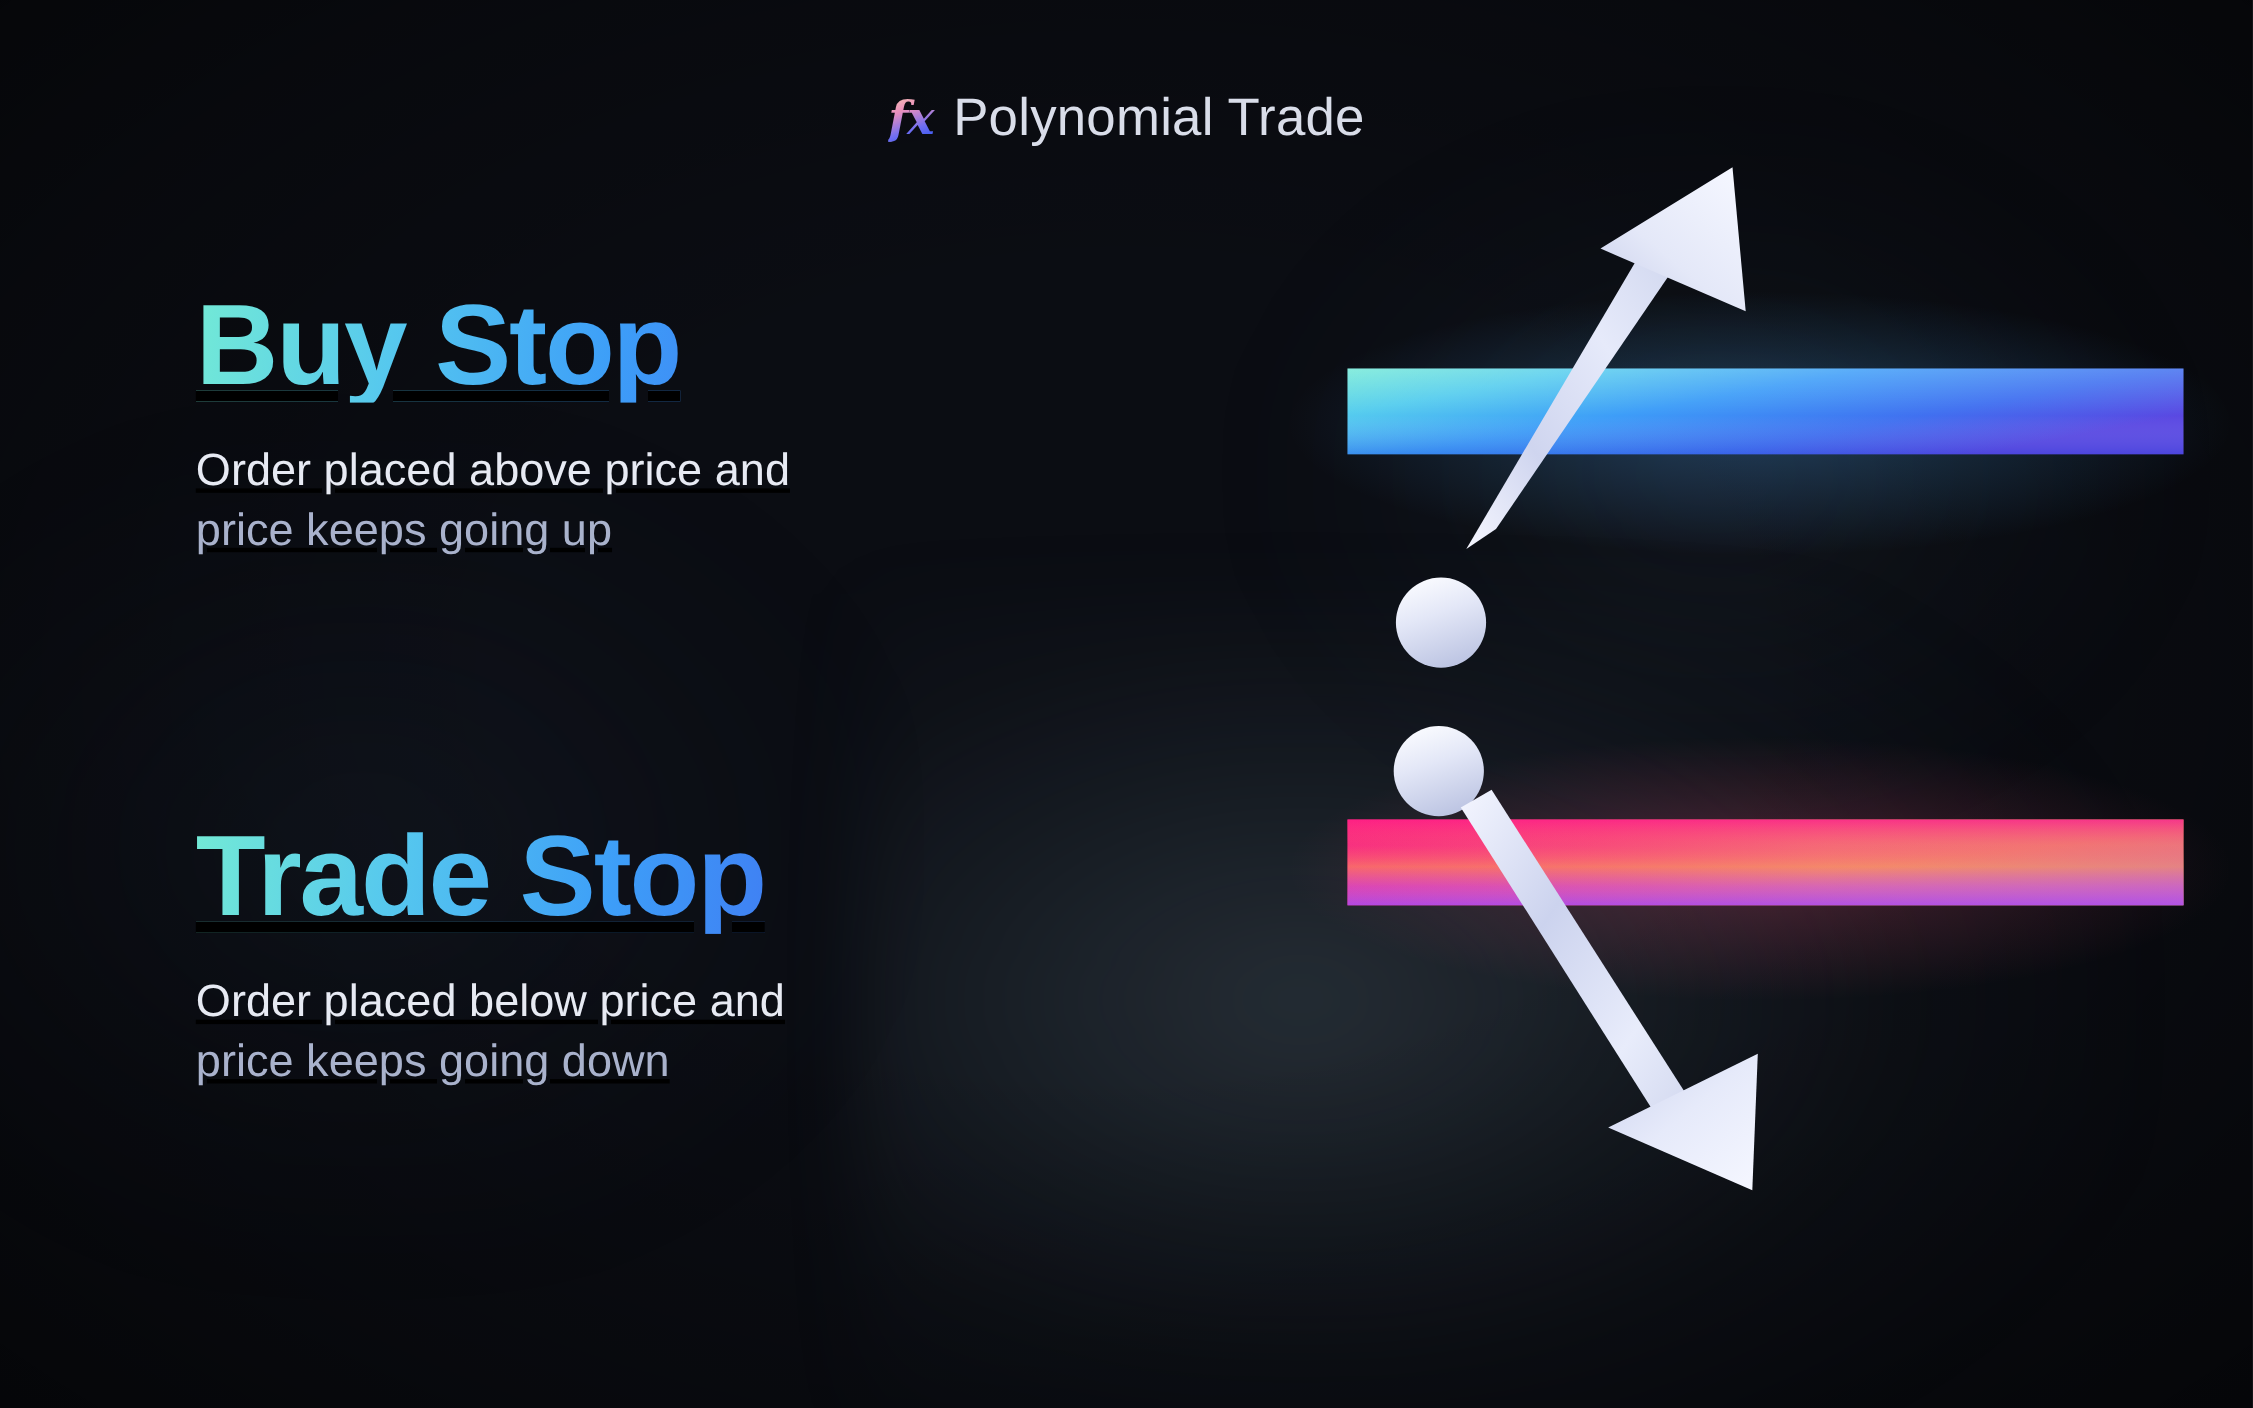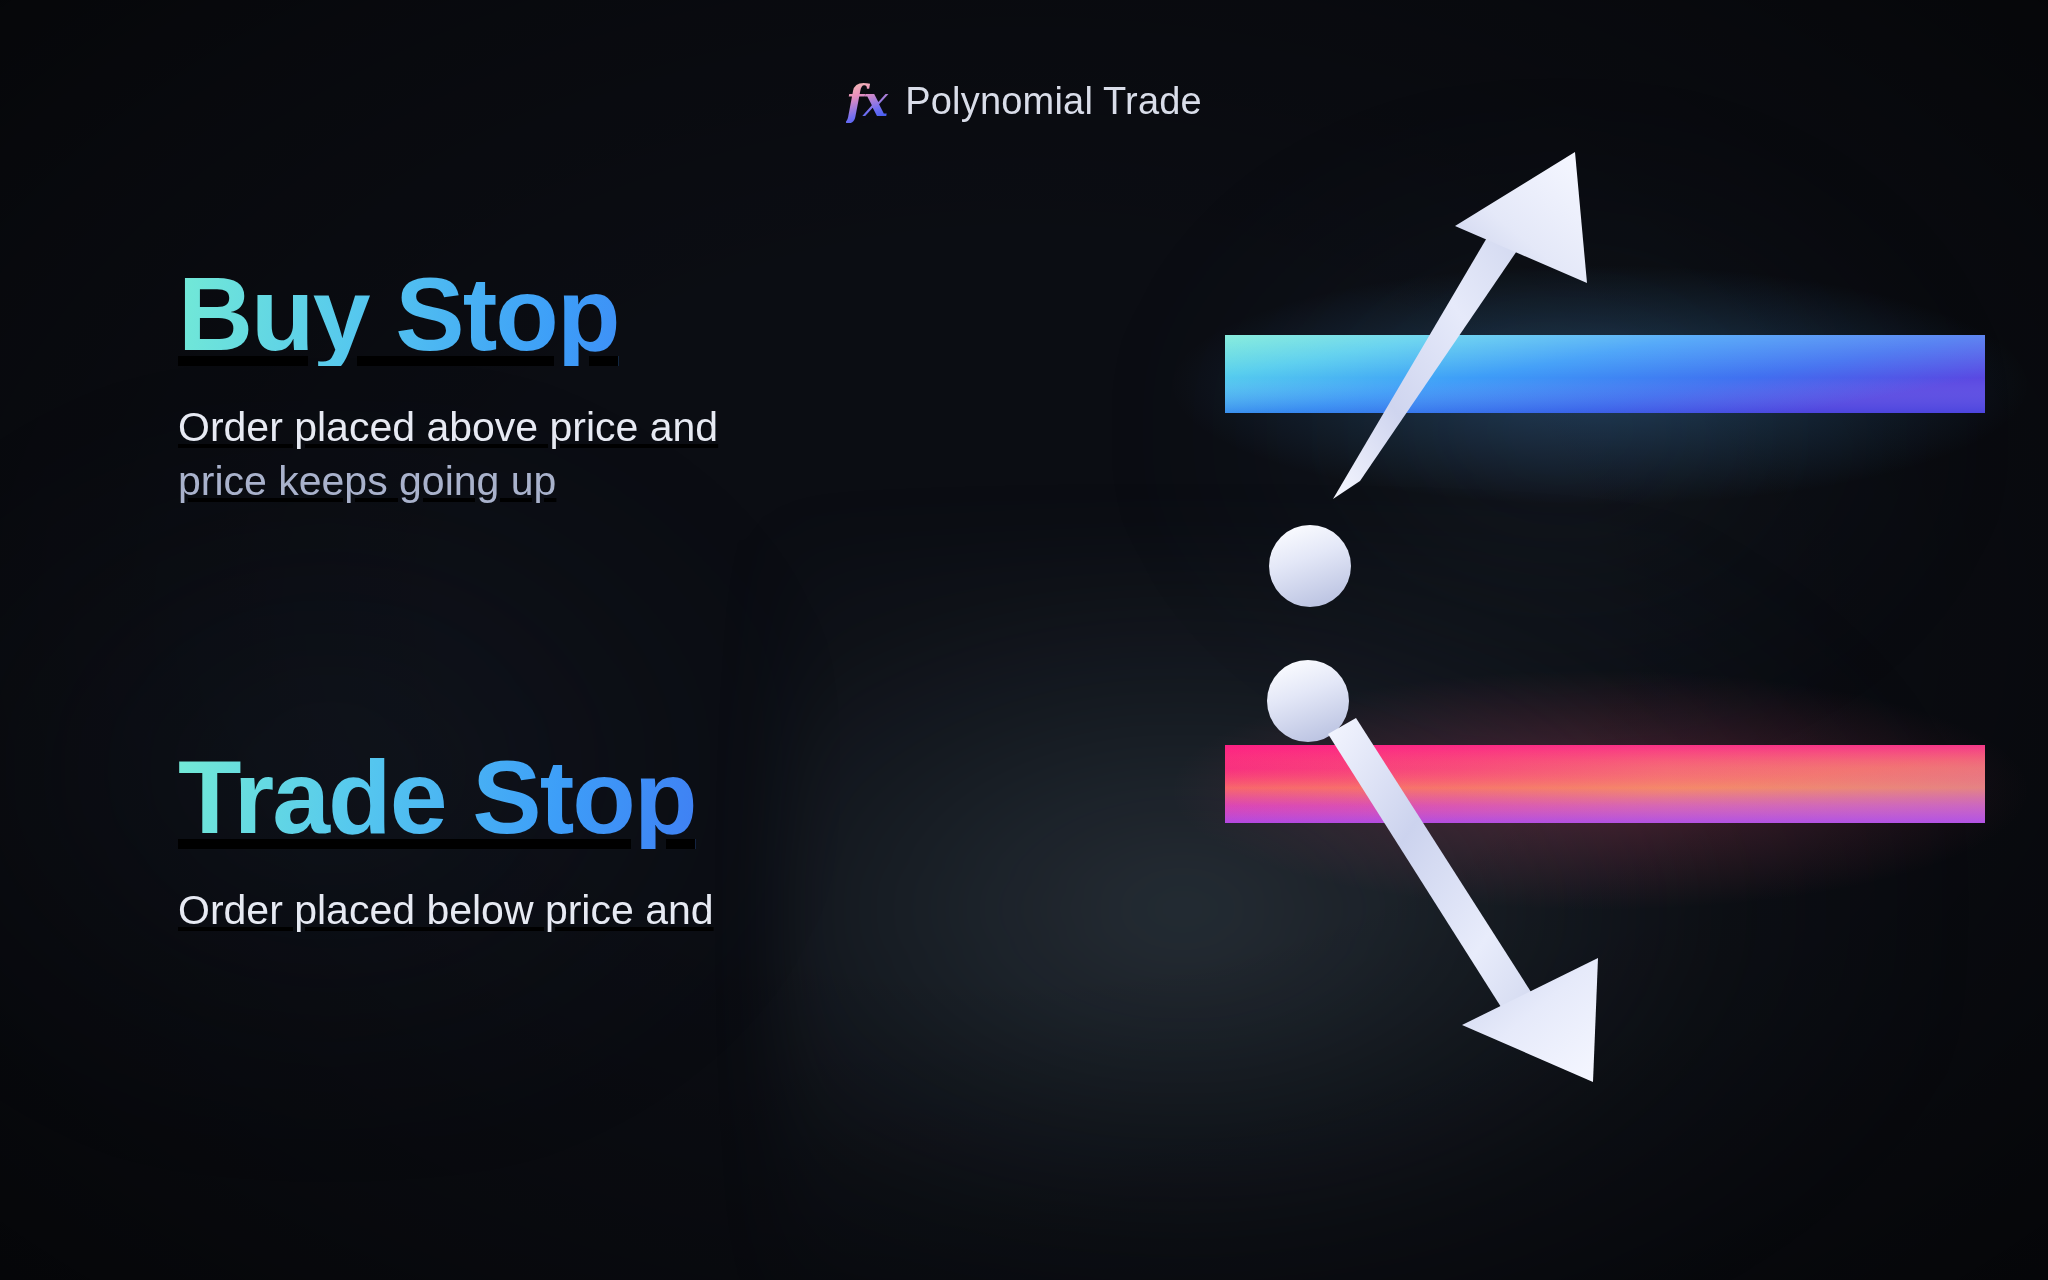--- a/index.html
+++ b/index.html
@@ -89,21 +89,21 @@
     line-height: 1;
     letter-spacing: -1px;
     background: linear-gradient(160deg, #f7c9b0 0%, #e98fbd 32%, #6f6ef2 68%, #2450ef 100%);
     -webkit-background-clip: text;
     background-clip: text;
     color: transparent;
     -webkit-text-fill-color: transparent;
     padding-right: 2px;
   }
   .brand-name {
-    font-size: 38px;
+    font-size: 48px;
     font-weight: 400;
     color: #d9dde9;
     letter-spacing: 0.2px;
   }
 
   
   .copy {
     position: absolute;
     left: 178px;
     width: 760px;
@@ -164,20 +164,21 @@
     <p class="subcopy">
       <span class="line1">Order placed above price and</span>
       <span class="line2">price keeps going up</span>
     </p>
   </div>
 
   <div class="copy sell">
     <h1 class="headline">Trade Stop</h1>
     <p class="subcopy">
       <span class="line1">Order placed below price and</span>
+      <span class="line2">price keeps going down</span>
     </p>
   </div>
 
   <div class="diagram">
     <svg viewBox="0 0 790 960" xmlns="http://www.w3.org/2000/svg">
       <defs>
 
         <linearGradient id="gradBuyBar" x1="0" y1="0" x2="1" y2="0.55">
           <stop offset="0%" stop-color="#72e9d7"></stop>
           <stop offset="22%" stop-color="#56cdee"></stop>

